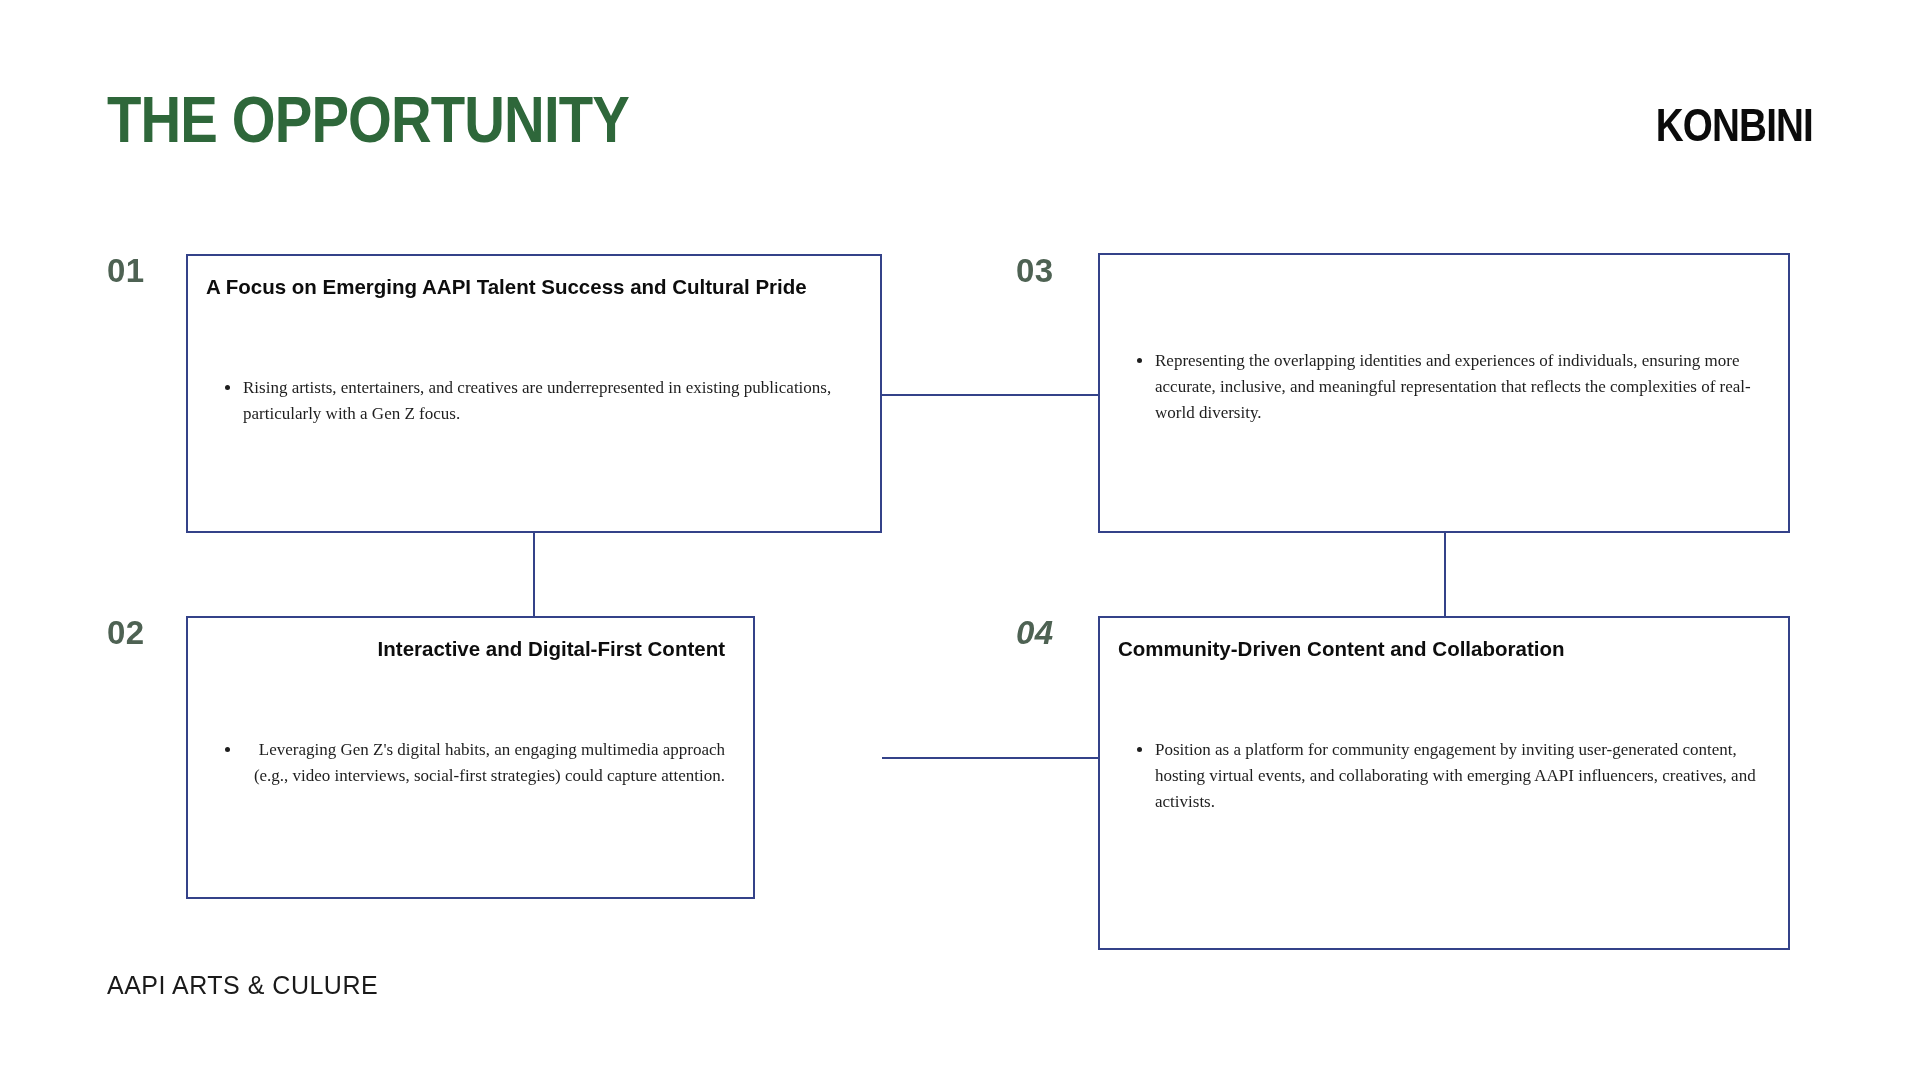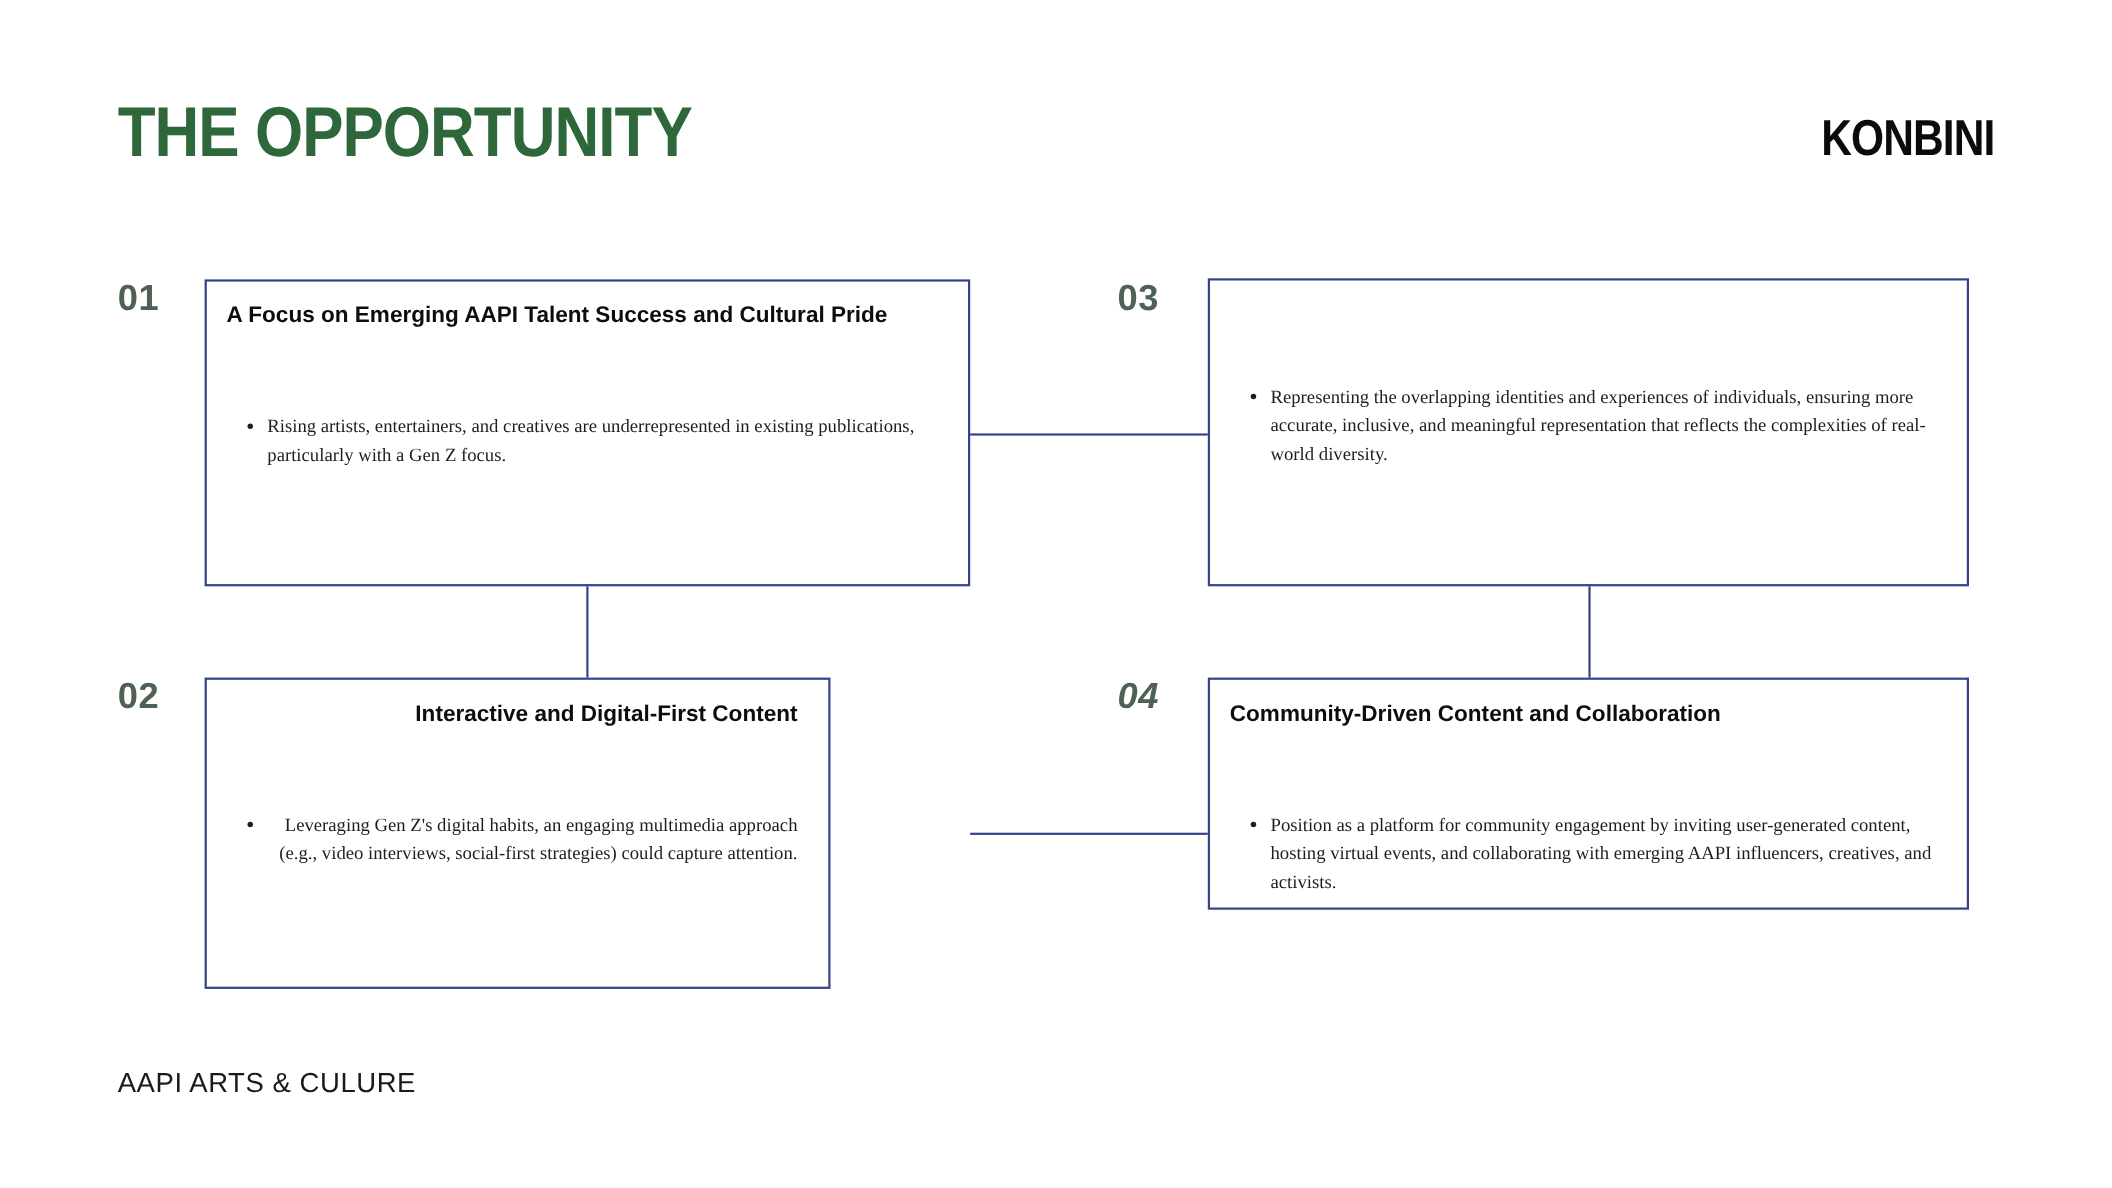--- a/index.html
+++ b/index.html
@@ -64,21 +64,21 @@
   .opp-box {
     position: absolute;
     box-sizing: border-box;
     border: 2px solid #344289;
     background: #ffffff;
     padding: 18px 28px 18px 18px;
   }
   .box-1 { left: 186px;  top: 254px; width: 696px; height: 279px; }
   .box-2 { left: 186px;  top: 616px; width: 569px; height: 283px; text-align: right; }
   .box-3 { left: 1098px; top: 253px; width: 692px; height: 280px; }
-  .box-4 { left: 1098px; top: 616px; width: 692px; height: 211px; }
+  .box-4 { left: 1098px; top: 616px; width: 692px; height: 334px; }
 
   .box-title {
     margin: 0;
     font-size: 20.5px;
     font-weight: 700;
     color: #0d0d0d;
     line-height: 26px;
   }
   .box-list {
     margin: 75px 0 0 0;

